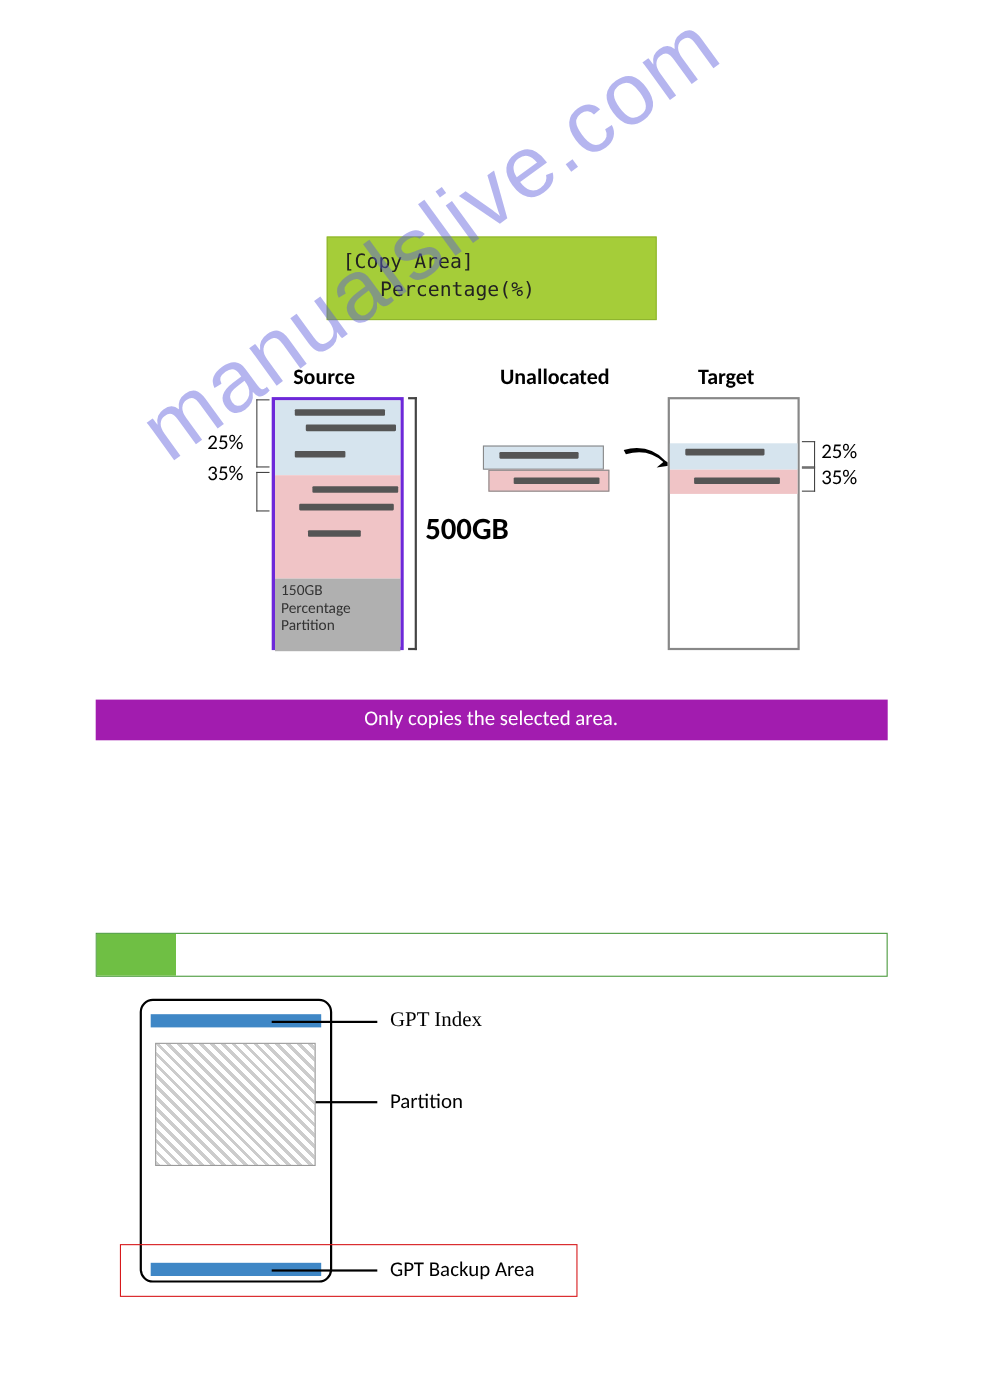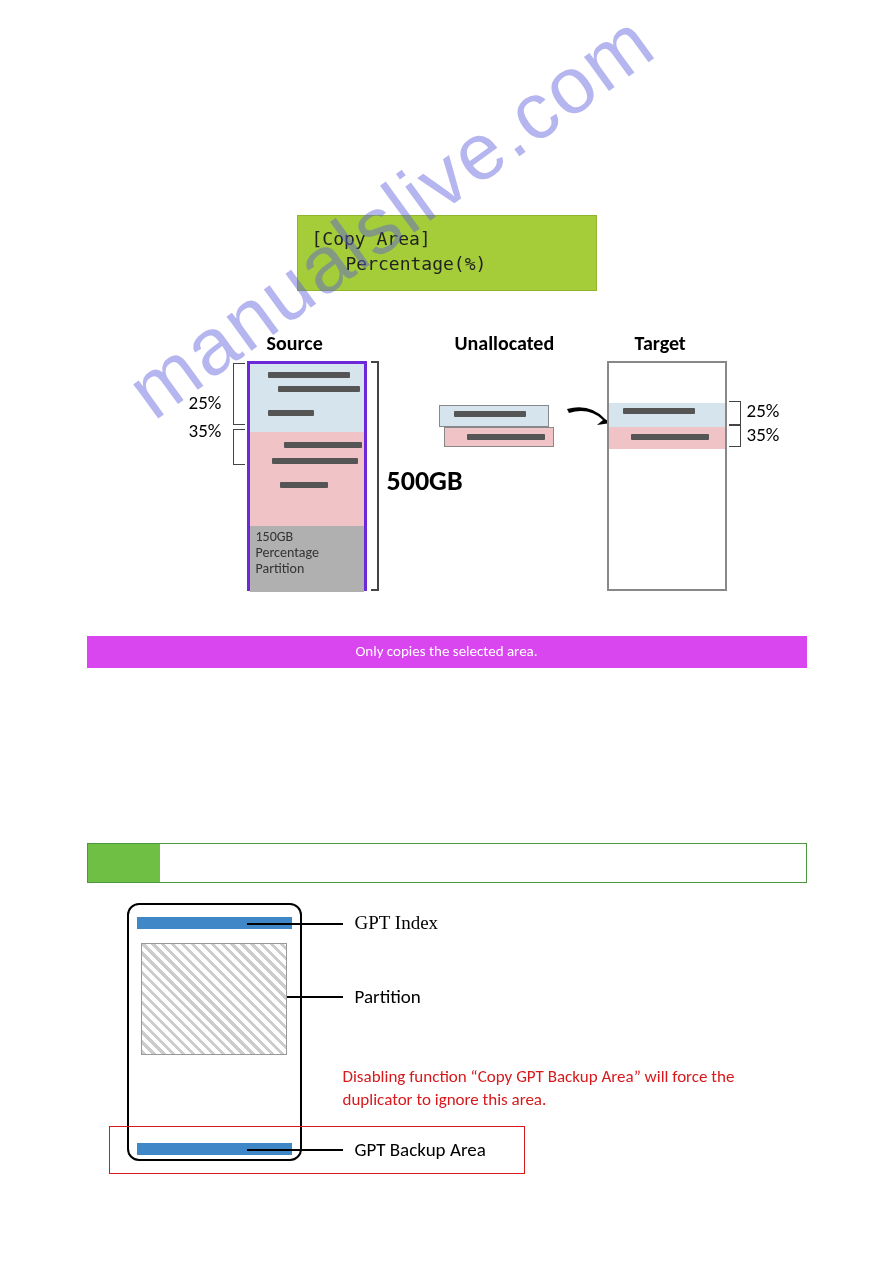--- a/index.html
+++ b/index.html
@@ -93,24 +93,24 @@
   .tgt-pink { position:absolute; left:0; top:64px; width:100%; height:22px; background:#f0c4c6; }
   .right-brk {
     position:absolute; width:12px; border-top:1.5px solid #444; border-bottom:1.5px solid #444; border-right:1.5px solid #444;
   }
   .right-pct { position:absolute; font-size:19px; }
 
   
   .black-bar {
     width: 720px;
     margin: 5px auto 0 auto;
-    background:#d946ef;
+    background:#a21caf;
     color:#fff;
     text-align:center;
-    font-size:15px;
+    font-size:19px;
     padding:6px 0 8px 0;
   }
 
   
   .watermark {
     position:absolute;
     left: 165px; top: 345px;
     font-size: 80px;
     font-family: Arial, sans-serif;
     color: rgba(90,90,220,0.45);
@@ -255,18 +255,17 @@
 
     <div class="lead" style="left:150px; top:20px; width:96px;"></div>
     <div class="label2" style="left:258px; top:9px;font-family:Liberation Serif, serif;">GPT Index</div>
 
     <div class="lead" style="left:190px; top:93px; width:56px;"></div>
     <div class="label2" style="left:258px; top:82px;">Partition</div>
 
     <div class="lead" style="left:150px; top:246px; width:96px;"></div>
     <div class="label2" style="left:258px; top:235px;">GPT Backup Area</div>
 
-    <div class="red-text">Disabling function “Copy GPT Backup Area” will force the duplicator to ignore this area.</div>
   </div>
 
 </div>
 
 <div class="watermark">manualslive.com</div>
 
 </body></html>

